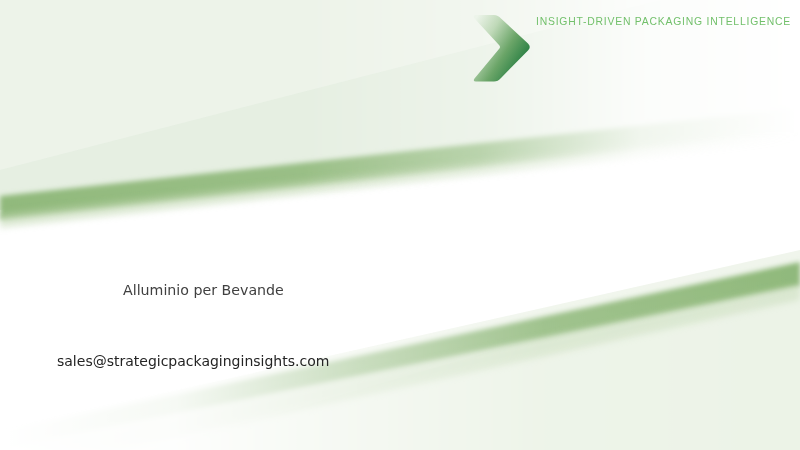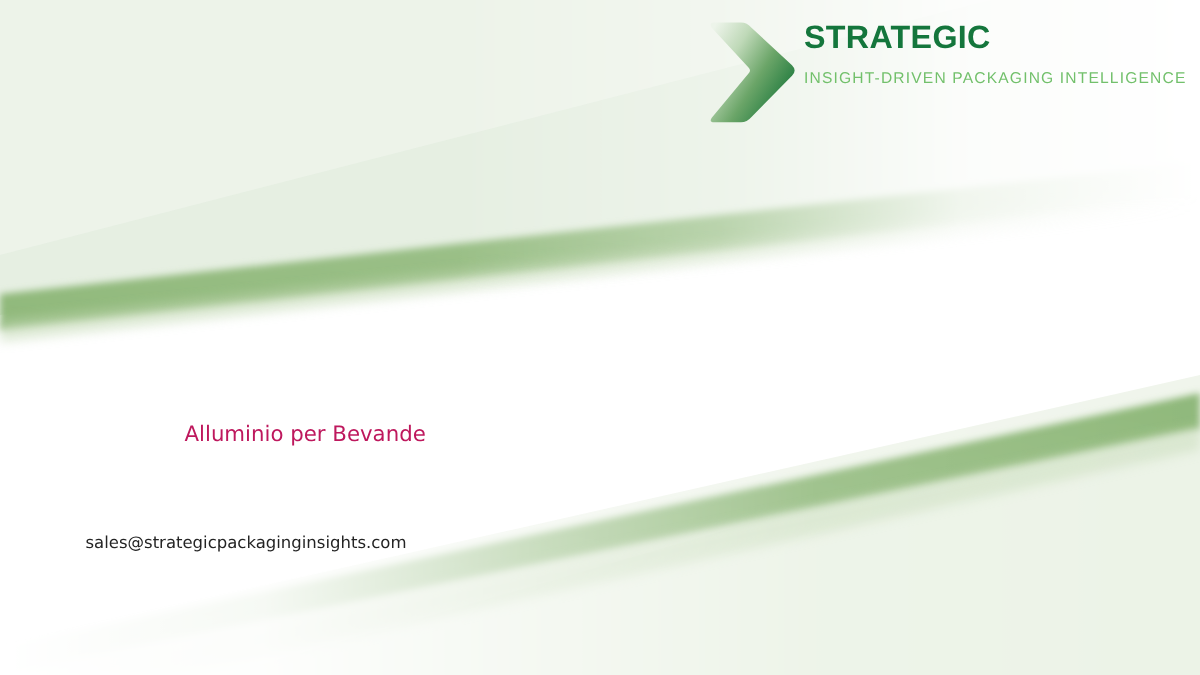--- a/index.html
+++ b/index.html
@@ -89,29 +89,29 @@
     color: #242424;
     white-space: nowrap;
   }
 
   .title-line-2 {
     position: absolute;
     left: 123px;
     top: 281px;
     font-size: 14.2px;
     line-height: 18px;
-    color: #be185d;
+    color: #404040;
     white-space: nowrap;
   }
 
   .contact-email {
     position: absolute;
     left: 57px;
     top: 352px;
-    font-size: 11px;
+    font-size: 14px;
     line-height: 19px;
     color: #242424;
     white-space: nowrap;
   }
 </style>
 </head>
 <body>
 
 <div class="slide">
 
@@ -201,21 +201,20 @@
                Q26 71.5 22 71.5
                L4 71.5
                Q0.5 71.5 2.5 68.5
                L27 39
                Q29 37 27 35
                L2.5 8.5
                Q0.5 5 4 5 Z" fill="url(#chevGrad)"></path>
     </svg>
 
     <div class="logo-text">
-      <div class="logo-word-1">STRATEGIC</div>
       <div class="logo-tagline">INSIGHT-DRIVEN PACKAGING INTELLIGENCE</div>
     </div>
   </div>
 
 
   <div class="title-line-2">Alluminio per Bevande</div>
 
   <div class="contact-email">sales@strategicpackaginginsights.com</div>
 
 </div>

